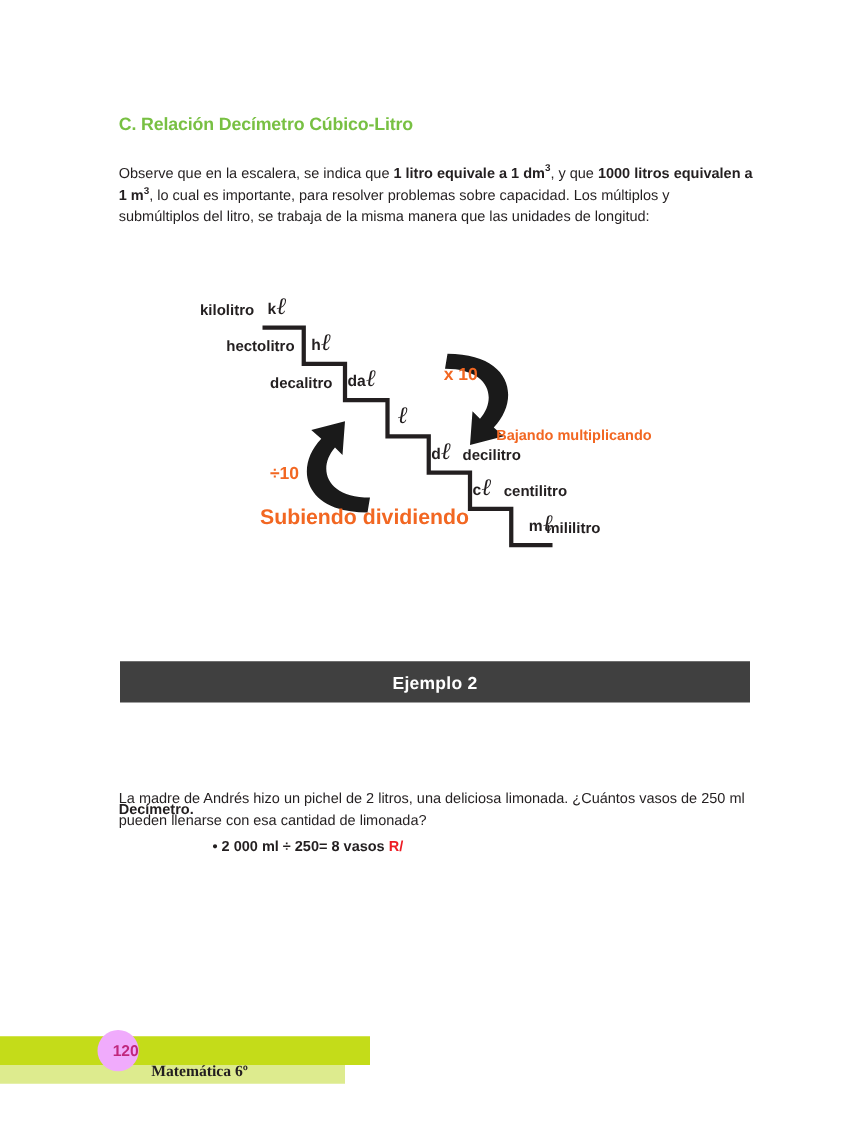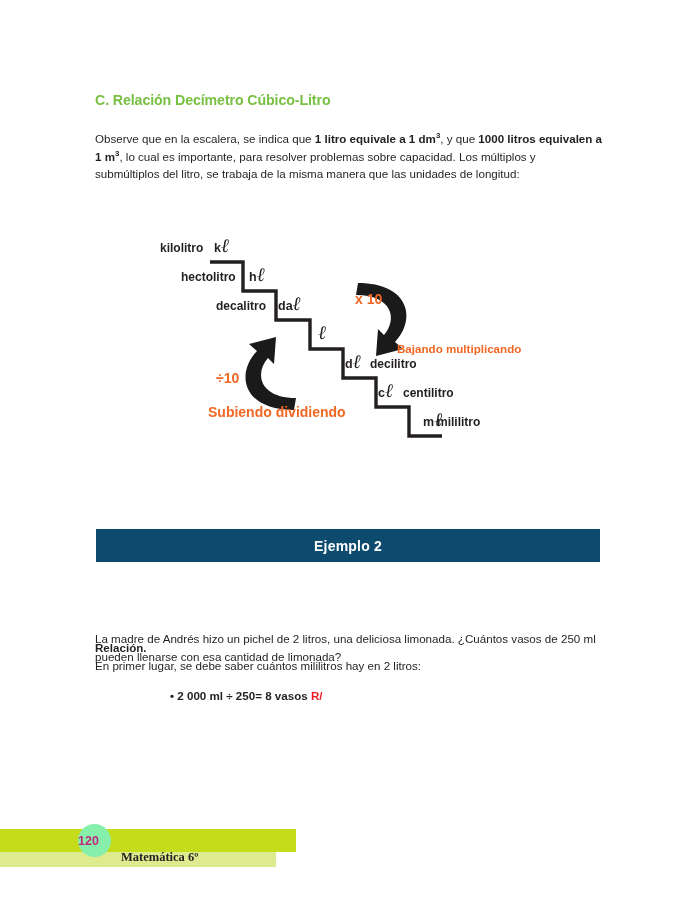--- a/index.html
+++ b/index.html
@@ -82,30 +82,30 @@
   .orange-label {
     position: absolute;
     color: #f26722;
     font-weight: bold;
     white-space: nowrap;
     font-family: "Liberation Sans", sans-serif;
   }
   #label-x10   { left: 355px; top: 291px; font-size: 14px; }
   #label-down  { left: 397px; top: 342px; font-size: 11.6px; }
   #label-div10 { left: 216px; top: 370px; font-size: 14px; }
-  #label-up    { left: 208px; top: 404px; font-size: 14px; }
+  #label-up    { left: 208px; top: 404px; font-size: 17px; }
 
   
   #ejemplo-banner {
     position: absolute;
     left: 96px;
     top: 529px;
     width: 504px;
     height: 33px;
-    background: #0c4a6e;
+    background: #404040;
     display: flex;
     align-items: center;
     justify-content: center;
   }
   #ejemplo-banner-label {
     color: #ffffff;
     font-size: 14px;
     font-weight: bold;
     letter-spacing: 0.2px;
   }
@@ -165,24 +165,24 @@
     height: 15px;
     background: #ddeb8e;
   }
   #footer-page-circle {
     position: absolute;
     left: 78px;
     top: -5px;
     width: 33px;
     height: 33px;
     border-radius: 50%;
-    background: #86efac;
+    background: #f0abfc;
     display: flex;
     align-items: center;
-    justify-content: flex-start;
+    justify-content: flex-end;
   }
   #footer-page-number {
     color: #c0277d;
     font-weight: bold;
     font-size: 12.5px;
     font-family: "Liberation Sans", sans-serif;
   }
   #footer-book-title {
     position: absolute;
     left: 121px;
@@ -268,22 +268,21 @@
 <div class="orange-label" id="label-div10">÷10</div>
 <div class="orange-label" id="label-up">Subiendo dividiendo</div>
 
 <div id="ejemplo-banner">
   <span id="ejemplo-banner-label">Ejemplo 2</span>
 </div>
 
 <div id="problem-statement">La madre de Andrés hizo un pichel de 2 litros, una deliciosa limonada. ¿Cuántos vasos de 250 ml pueden llenarse con esa cantidad de limonada?</div>
 
 <div id="solution-block">
-  <div id="solution-heading" class="sol-line">Relación.</div>
-  <div class="sol-line">En primer lugar, se debe saber cuántos mililitros hay en 2 litros:</div>
+  <div id="solution-heading" class="sol-line">Decímetro.</div>
   <div class="sol-gap"></div>
   <div class="sol-bullet">
     <span>• 2 000 ml ÷ 250= 8 vasos</span>
     <span class="answer-mark">R/</span>
   </div>
 </div>
 
 <div id="footer">
   <div id="footer-bar-dark"></div>
   <div id="footer-bar-light"></div>

